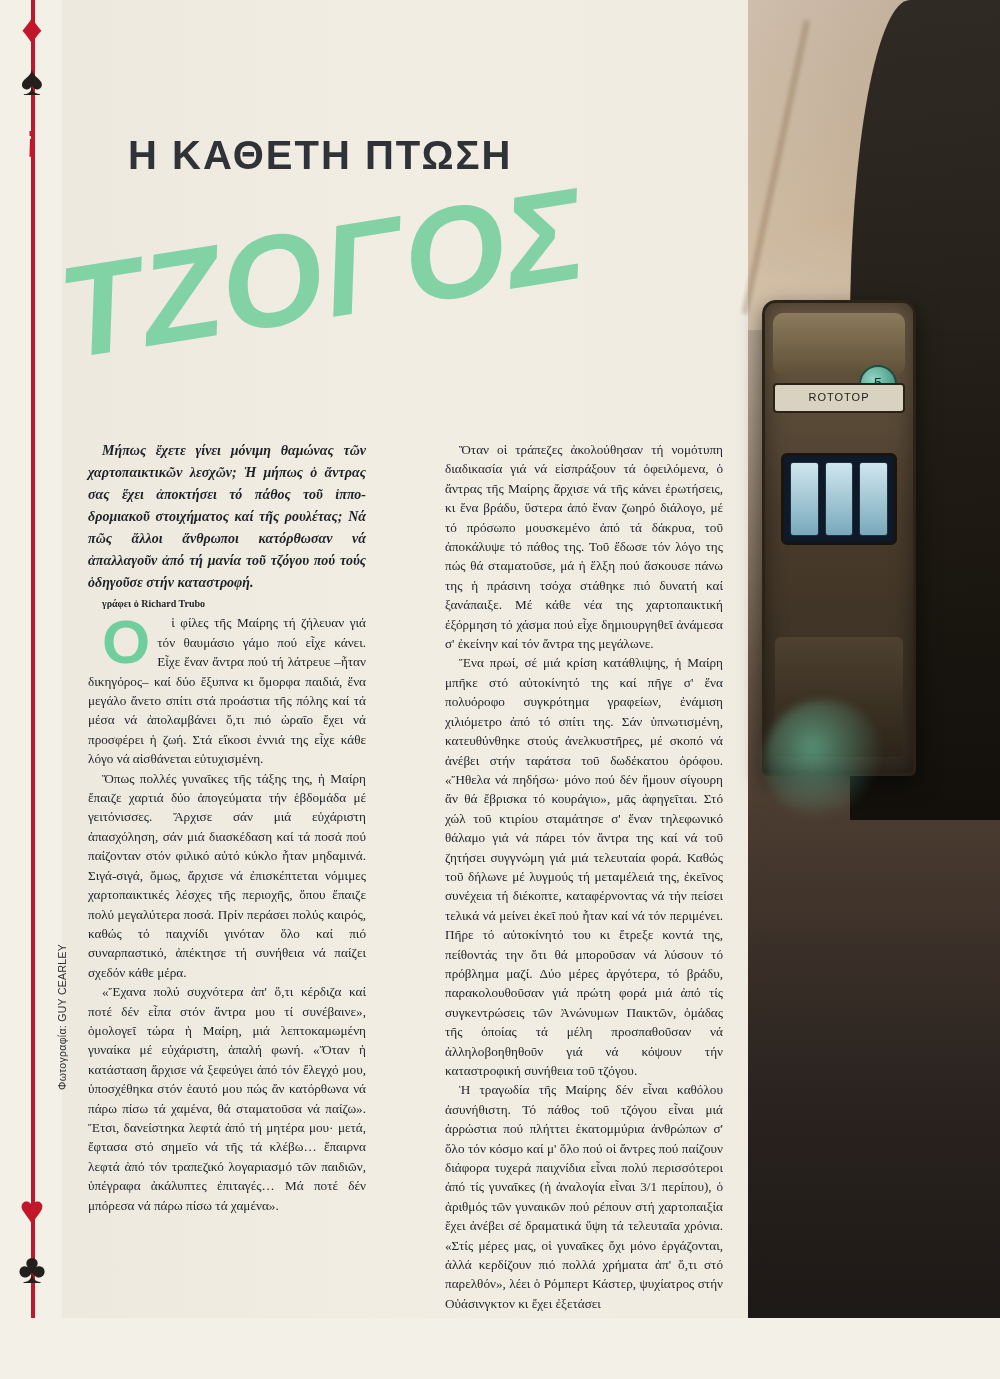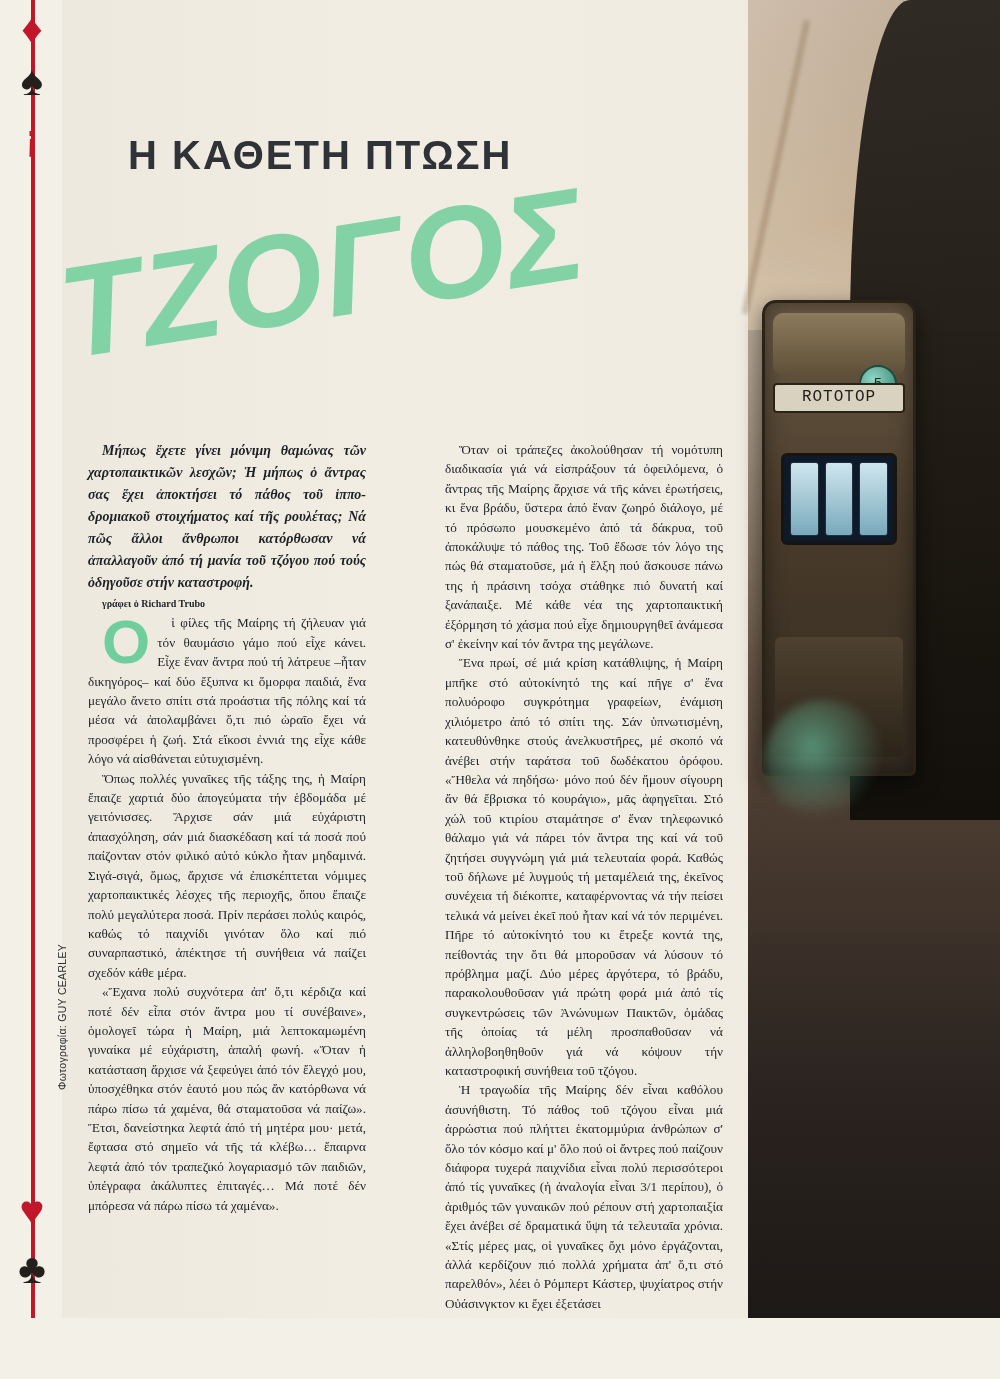--- a/index.html
+++ b/index.html
@@ -73,22 +73,22 @@
     box-shadow:0 8px 22px rgba(0,0,0,.55), inset 0 0 22px rgba(0,0,0,.45);
   }
   .machine .topband{
     position:absolute;left:8px;top:10px;right:8px;height:62px;
     background:linear-gradient(180deg,#8c7a5c,#5e5038);
     border-radius:10px;
   }
   .machine .label{
     position:absolute;left:8px;top:80px;right:8px;height:26px;
     background:#d9d2c0;border:2px solid #2b2218;border-radius:4px;
-    color:#23201a;font-size:16px;letter-spacing:1px;text-align:center;
-    line-height:24px;font-family:Liberation Mono, monospace;
+    color:#23201a;font-size:11px;letter-spacing:1px;text-align:center;
+    line-height:24px;font-family:Liberation Sans, sans-serif;
   }
   .machine .reels{
     position:absolute;left:16px;top:150px;right:16px;height:92px;
     background:#0e1a2a;border:3px solid #1a1410;border-radius:6px;
     display:flex;gap:6px;padding:6px;box-sizing:border-box;
   }
   .machine .reel{flex:1;background:linear-gradient(180deg,#cfe6ee,#79a9bb);border:1px solid #20313a;border-radius:3px;}
   .machine .coin{
     position:absolute;right:16px;top:62px;width:34px;height:34px;border-radius:50%;
     background:radial-gradient(circle at 35% 35%,#8fd6c4,#2f7f6a);

